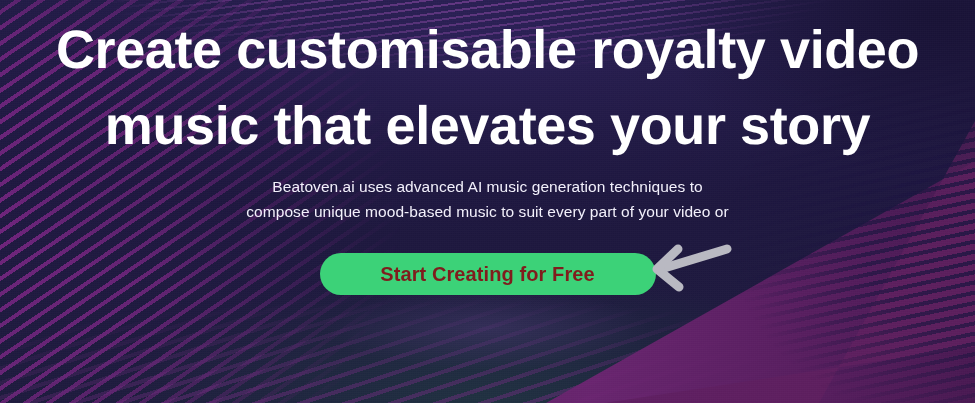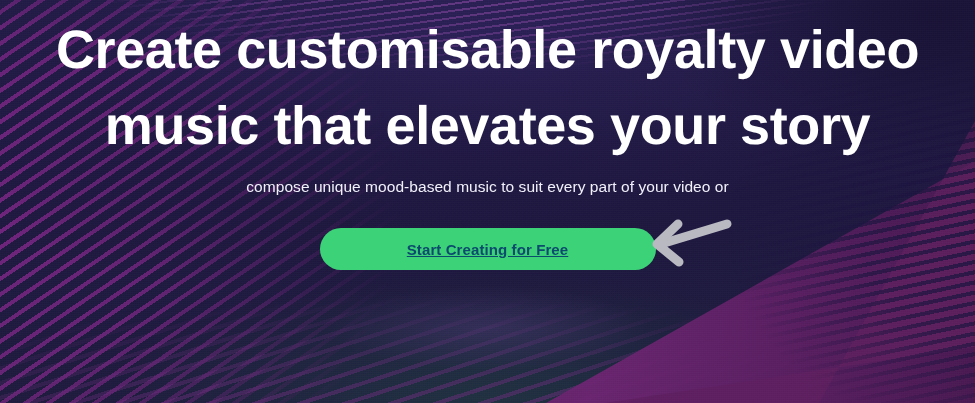--- a/index.html
+++ b/index.html
@@ -164,31 +164,30 @@
     display: flex;
     justify-content: center;
   }
 
   .cta-button {
     width: 336px;
     height: 42px;
     border: 0;
     border-radius: 21px;
     background: #3cd278;
-    color: #0c4a6e;
+    color: #7f1d1d;
     font-family: "Liberation Sans", sans-serif;
-    font-size: 15px;
+    font-size: 20px;
     font-weight: 700;
     letter-spacing: 0.1px;
     cursor: pointer;
     display: flex;
     align-items: center;
     justify-content: center;
     box-shadow: 0 0 0 0 rgba(0,0,0,0);
-    text-decoration: underline;
   }
 
   .pointer-arrow {
     position: absolute;
     left: 648px;
     top: -11px;
     width: 86px;
     height: 52px;
     pointer-events: none;
   }
@@ -210,20 +209,21 @@
   <div class="bg-layer bg-noise"></div>
 
   <div class="content">
 
     <h1 class="hero-heading">
       <span class="line">Create customisable royalty video</span>
       <span class="line">music that elevates your story</span>
     </h1>
 
     <p class="hero-sub">
+      <span class="line">Beatoven.ai uses advanced AI music generation techniques to</span>
       <span class="line">compose unique mood-based music to suit every part of your video or</span>
     </p>
 
     <div class="cta-row">
       <button class="cta-button">Start Creating for Free</button>
 
       <svg class="pointer-arrow" viewBox="0 0 86 52">
         <g fill="none" stroke="#b9b9c2" stroke-width="9" stroke-linecap="round" stroke-linejoin="round">
           <line x1="79" y1="7" x2="13" y2="27"></line>
           <polyline points="30,7 9,27 31,45"></polyline>

